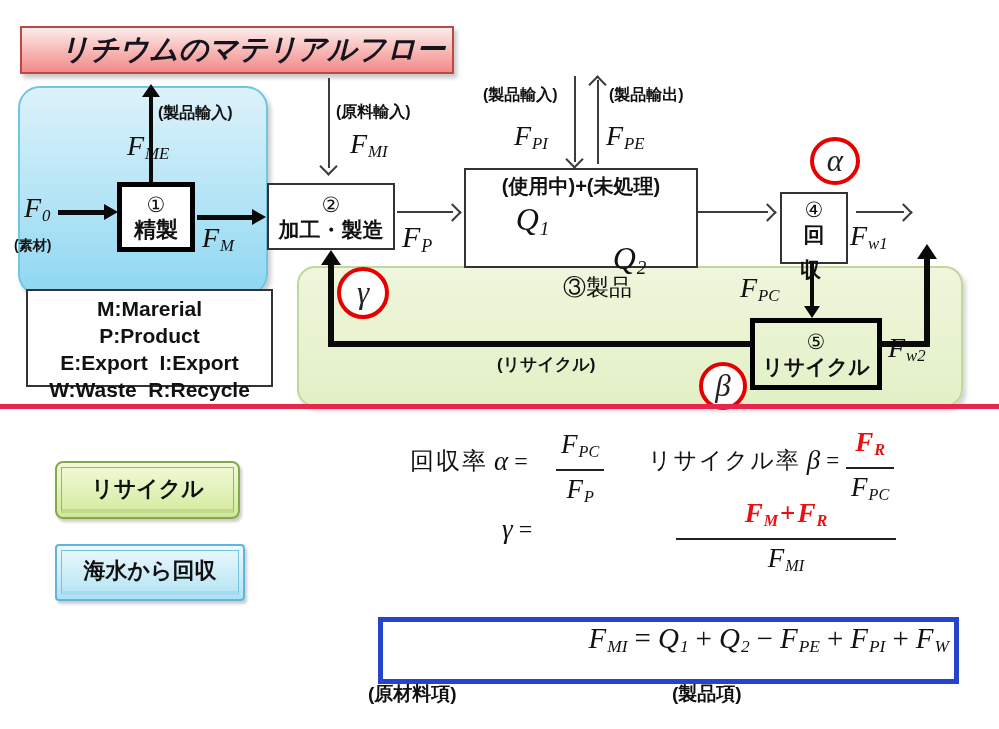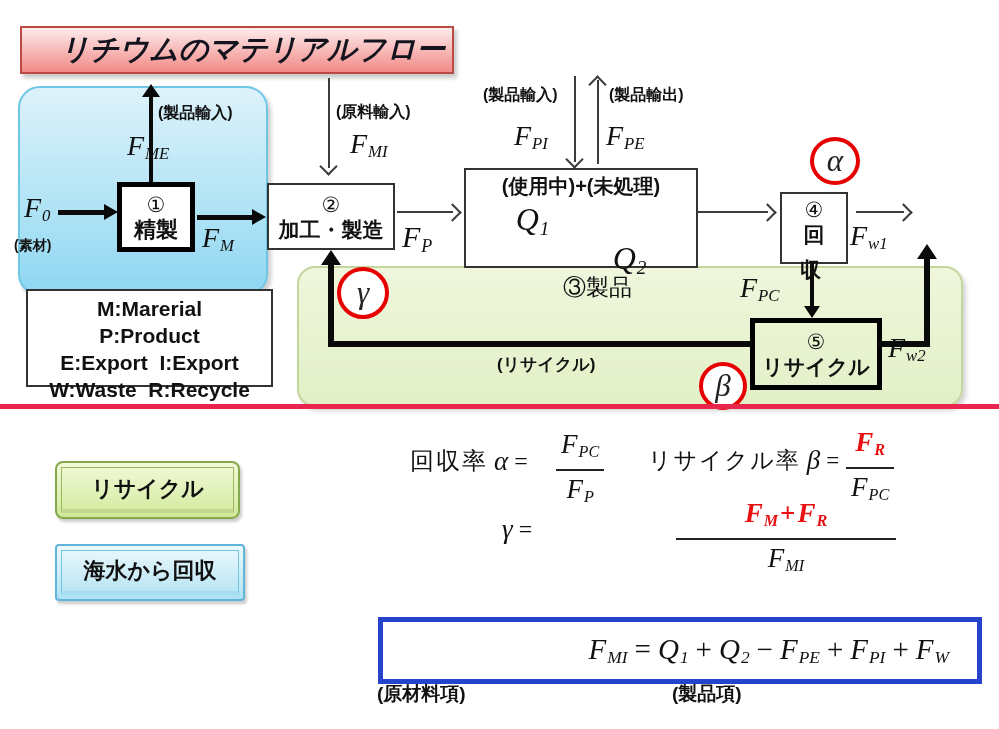--- a/index.html
+++ b/index.html
@@ -68,21 +68,21 @@
   .chip-inner{position:absolute;left:4px;right:4px;top:4px;bottom:4px;
     display:flex;align-items:center;justify-content:center;font-size:22px;font-weight:bold;}
   .chip-green{left:55px;top:461px;width:181px;height:54px;border-radius:8px;border:2px solid #86a84c;
     background:linear-gradient(180deg,#f2f9da 0%,#dcefae 70%,#cfe79a 100%);}
   .chip-green .chip-inner{border:1px solid #98b75f;border-bottom:4px solid #c2d88f;}
   .chip-blue{left:55px;top:544px;width:186px;height:53px;border-radius:4px;border:2px solid #5fb6d8;
     background:linear-gradient(180deg,#ecf9fd 0%,#c3e9f6 70%,#aee1f3 100%);}
   .chip-blue .chip-inner{border:1px solid #74c4e0;border-bottom:4px solid #a5dcef;}
   
   .eqbox{left:378px;top:617px;width:566px;height:57px;border:5px solid #2543cb;background:#fff;
-    display:flex;align-items:center;justify-content:flex-end;padding-right:28px;box-sizing:content-box;
+    display:flex;align-items:flex-start;justify-content:flex-end;padding-right:5px;box-sizing:content-box;
     font-size:29px;z-index:2;}
   .eqnote{font-size:19px;font-weight:bold;z-index:2;}
 </style>
 </head>
 <body>
 
 <div id="canvas">
 
   <div class="abs banner">
     <span>リチウムのマテリアルフロー</span>
@@ -227,16 +227,16 @@
     <span style="letter-spacing:0;">=</span>
   </div>
   <div class="abs frac math" style="left:676px;top:497px;width:220px;font-size:27px;">
     <div class="num"><span class="mvar mred">F</span><span class="msub mred">M</span><span class="mop mred">+</span><span class="mvar mred">F</span><span class="msub mred">R</span></div>
     <div class="den"><span class="mvar">F</span><span class="msub">MI</span></div>
   </div>
 
   <div class="abs eqbox math">
     <span><span class="mvar">F</span><span class="msub">MI</span><span class="mop">=</span><span class="mvar">Q</span><span class="msub">1</span><span class="mop">+</span><span class="mvar">Q</span><span class="msub">2</span><span class="mop">−</span><span class="mvar">F</span><span class="msub">PE</span><span class="mop">+</span><span class="mvar">F</span><span class="msub">PI</span><span class="mop">+</span><span class="mvar">F</span><span class="msub">W</span></span>
   </div>
-  <div class="abs eqnote" style="left:377px;top:681px;">(原材料項)</div>
+  <div class="abs eqnote" style="left:368px;top:681px;">(原材料項)</div>
   <div class="abs eqnote" style="left:672px;top:681px;">(製品項)</div>
 
 </div>
 
 </body></html>

